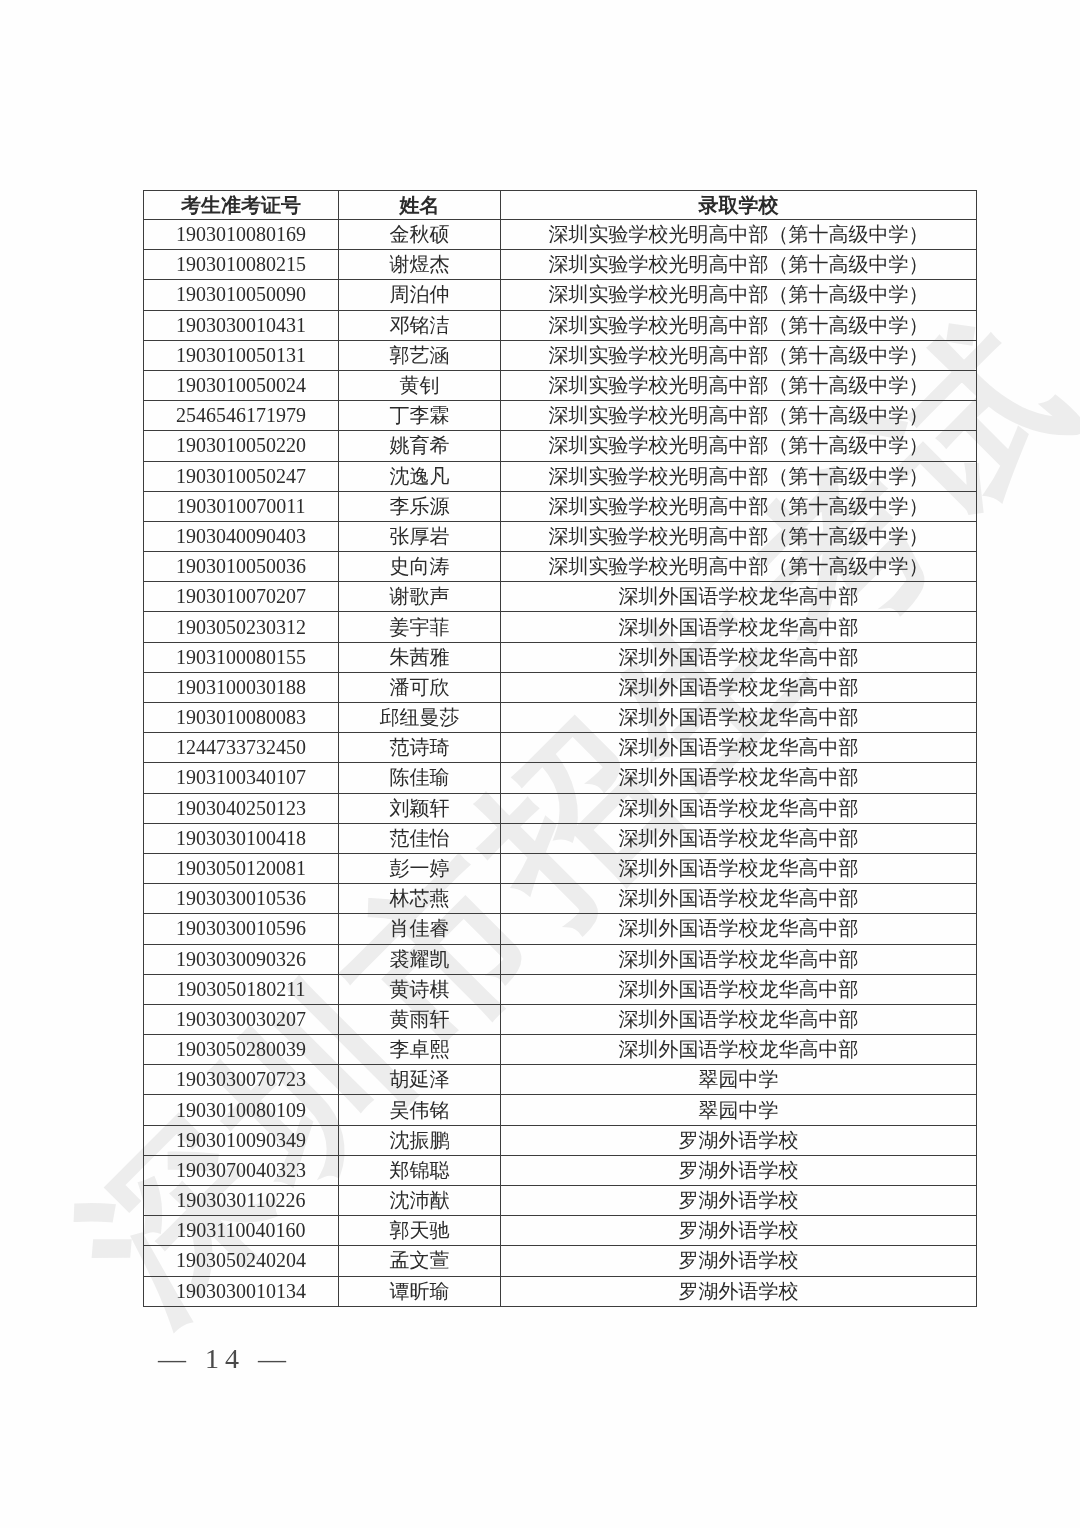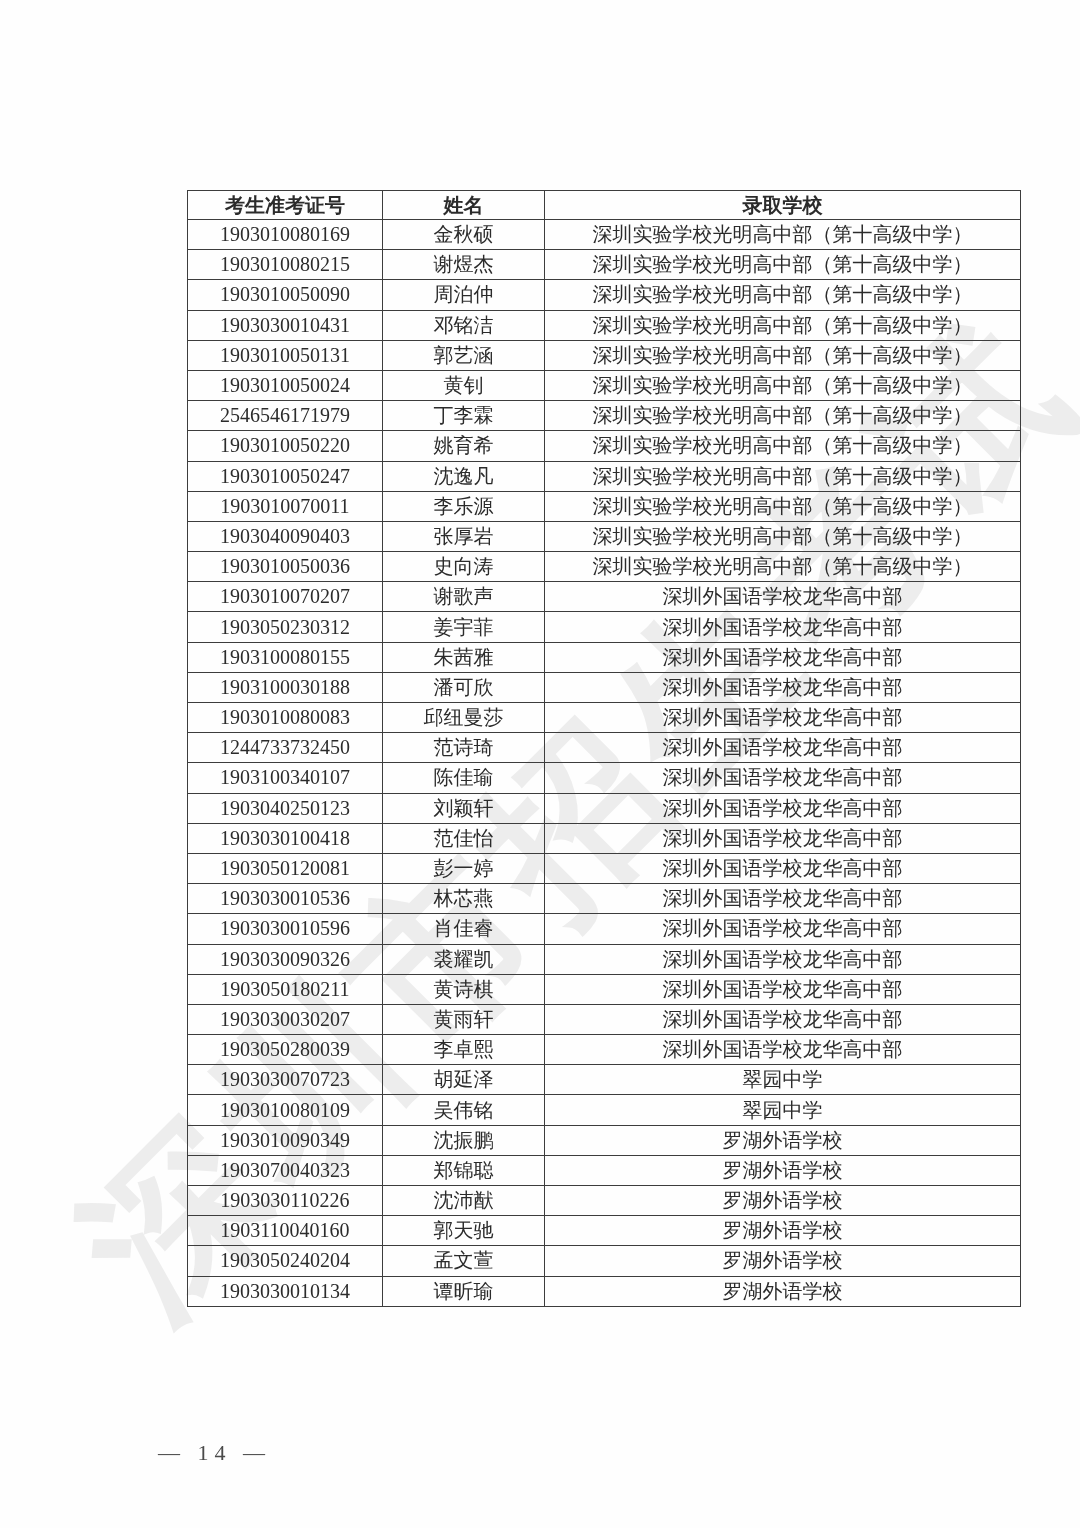--- a/index.html
+++ b/index.html
@@ -33,21 +33,20 @@
   }
   table.admission {
     position: absolute;
     left: 143px;
     top: 190px;
     width: 833px;
     border-collapse: collapse;
     table-layout: fixed;
     z-index: 1;
     background: transparent;
-    margin-left: 44px;
   }
   table.admission col.c1 { width: 195px; }
   table.admission col.c2 { width: 162px; }
   table.admission col.c3 { width: 476px; }
   table.admission th, table.admission td {
     border: 1.5px solid #3d3d3d;
     text-align: center;
     vertical-align: middle;
     padding: 0 2px;
     color: #2b2b2b;
@@ -61,22 +60,22 @@
     font-weight: bold;
   }
   table.admission td {
     height: 29.2px;
     font-size: 20px;
     font-weight: normal;
   }
   .page-number {
     position: absolute;
     left: 158px;
-    top: 1440px;
-    font-size: 22px;
+    top: 1343px;
+    font-size: 28px;
     color: #4a4a4a;
     letter-spacing: 6px;
     z-index: 1;
   }
 </style>
 </head>
 <body>
 
 <div class="page">
 

